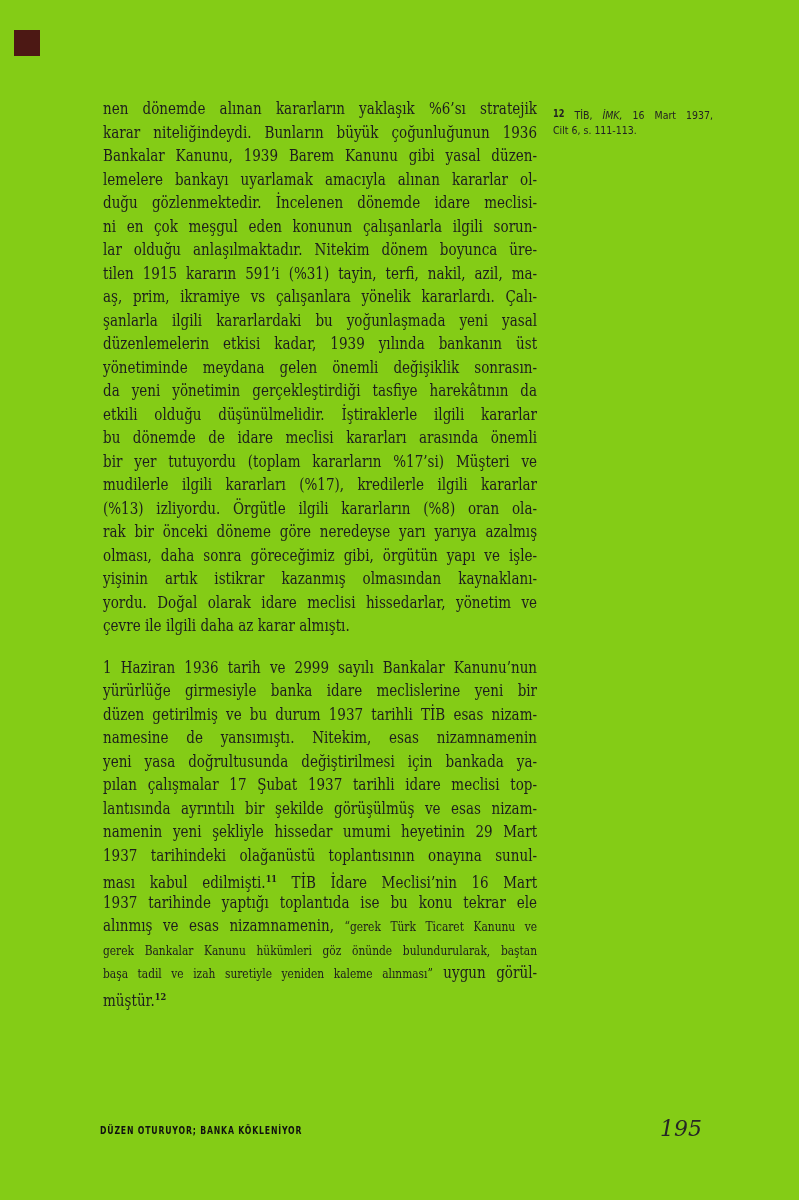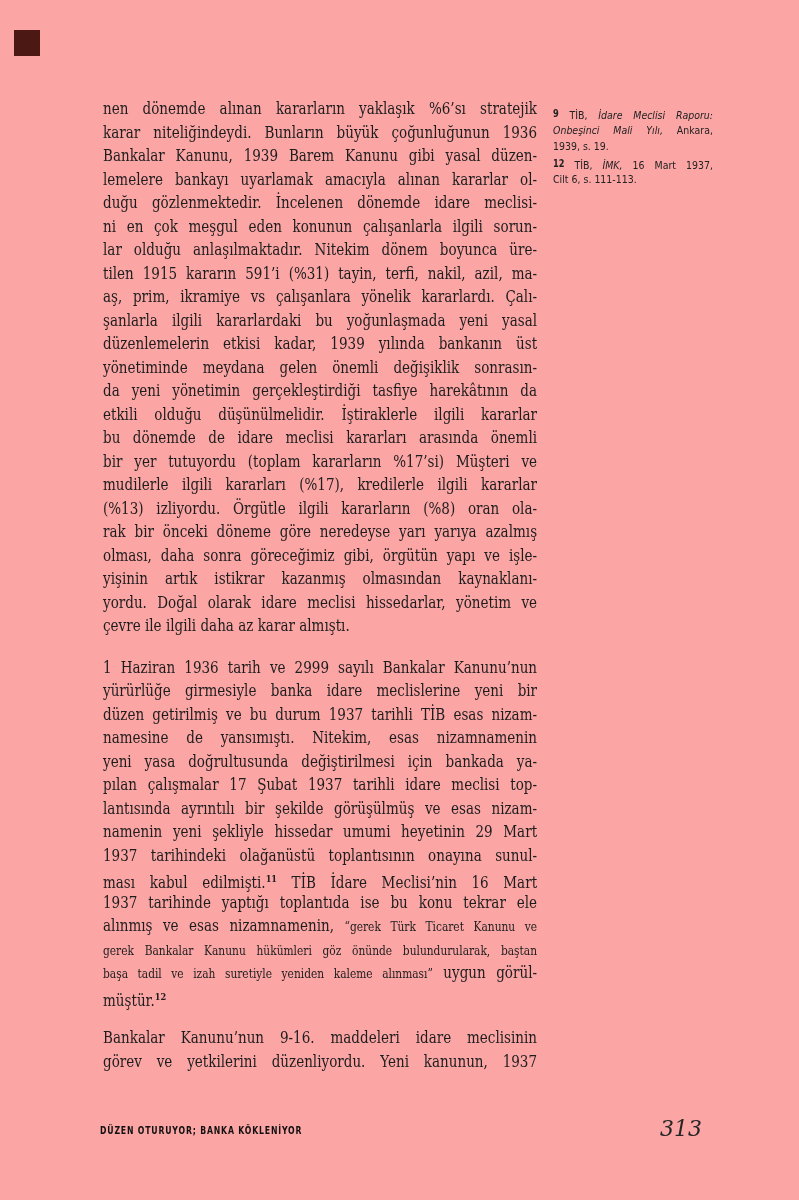--- a/index.html
+++ b/index.html
@@ -1,17 +1,17 @@
 <!DOCTYPE html>
 <html><head>
 <meta charset="utf-8">
 <title>Document</title>
 <style>
   html,body{margin:0;padding:0;background:#ffffff;}
-  .page{position:relative;width:799px;height:1200px;background:#fca5a5;overflow:hidden;
+  .page{position:relative;width:799px;height:1200px;background:#84cc16;overflow:hidden;
         font-family:"DejaVu Serif",serif;color:#1d1d1d;}
 
   
   .chapter-marker{position:absolute;left:14px;top:30px;width:26px;height:26px;background:#4c1814;}
 
   
   .text-col{position:absolute;left:103px;top:97px;width:434px;}
   .text-col .para{margin:0 0 18px 0;}
   .mline{width:530px;transform:scaleX(0.819);transform-origin:0 0;
          height:23.5px;line-height:23.5px;font-size:16.5px;
@@ -78,31 +78,22 @@
         <div class="mline"><span>lantısında ayrıntılı bir şekilde görüşülmüş ve esas nizam-</span></div>
         <div class="mline"><span>namenin yeni şekliyle hissedar umumi heyetinin 29 Mart</span></div>
         <div class="mline"><span>1937 tarihindeki olağanüstü toplantısının onayına sunul-</span></div>
         <div class="mline"><span>ması kabul edilmişti.</span><span class="sup">11</span><span> TİB İdare Meclisi’nin 16 Mart</span></div>
         <div class="mline"><span>1937 tarihinde yaptığı toplantıda ise bu konu tekrar ele</span></div>
         <div class="mline"><span>alınmış ve esas nizamnamenin, </span><span class="sm">“gerek Türk Ticaret Kanunu ve</span></div>
         <div class="mline"><span class="sm">gerek Bankalar Kanunu hükümleri göz önünde bulundurularak, baştan</span></div>
         <div class="mline"><span class="sm">başa tadil ve izah suretiyle yeniden kaleme alınması”</span><span> uygun görül-</span></div>
         <div class="mline endline"><span>müştür.</span><span class="sup">12</span></div>
       </div>
-      <div class="para">
-        <div class="mline"><span>Bankalar Kanunu’nun 9-16. maddeleri idare meclisinin</span></div>
-        <div class="mline"><span>görev ve yetkilerini düzenliyordu. Yeni kanunun, 1937</span></div>
-      </div>
     </main>
   <aside class="footnotes">
-      <div class="para">
-        <div class="fline"><span class="num">9</span><span> TİB, </span><span class="it">İdare Meclisi Raporu:</span></div>
-        <div class="fline"><span class="it">Onbeşinci Mali Yılı,</span><span> Ankara,</span></div>
-        <div class="fline endline"><span>1939, s. 19.</span></div>
-      </div>
       <div class="para">
         <div class="fline"><span class="num">12</span><span> TİB, </span><span class="it">İMK,</span><span> 16 Mart 1937,</span></div>
         <div class="fline endline"><span>Cilt 6, s. 111-113.</span></div>
       </div>
     </aside>
   <div class="running-title">DÜZEN OTURUYOR; BANKA KÖKLENİYOR</div>
-  <div class="page-number">313</div>
+  <div class="page-number">195</div>
 </div>
 
 </body></html>

